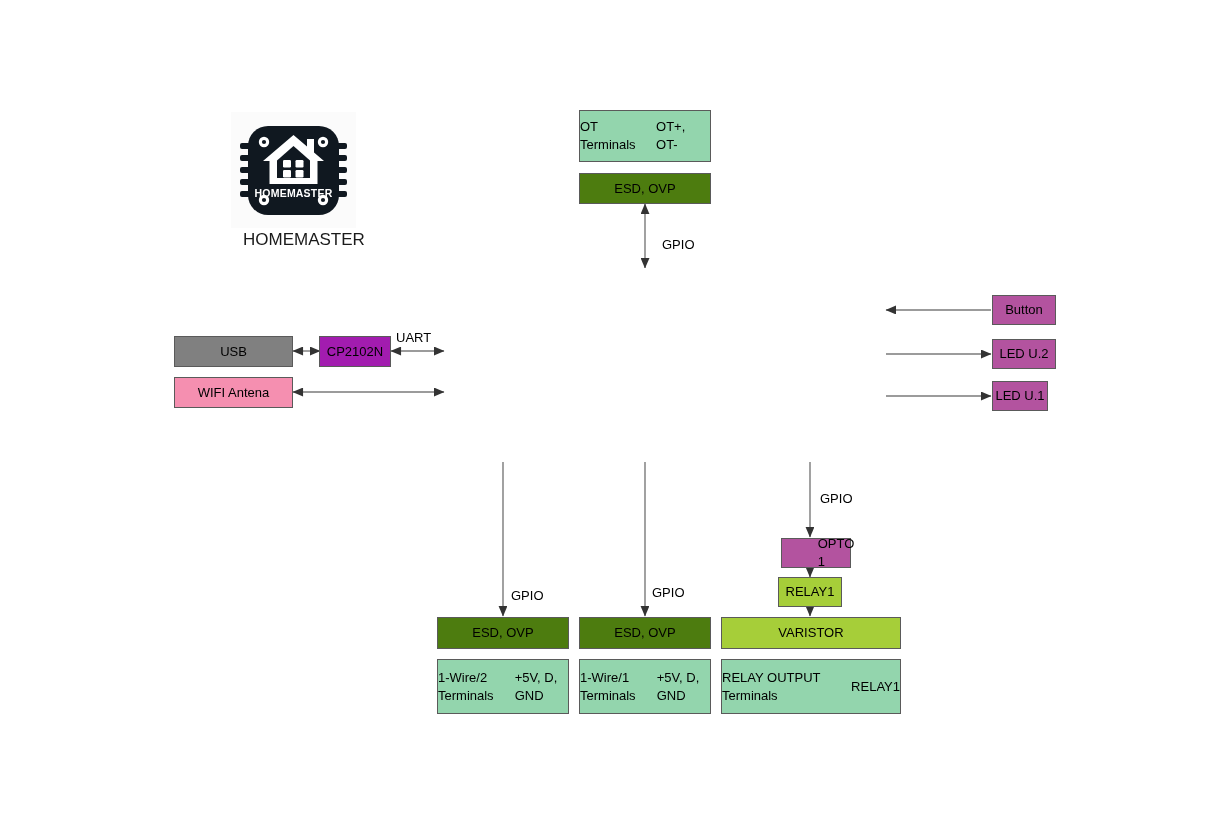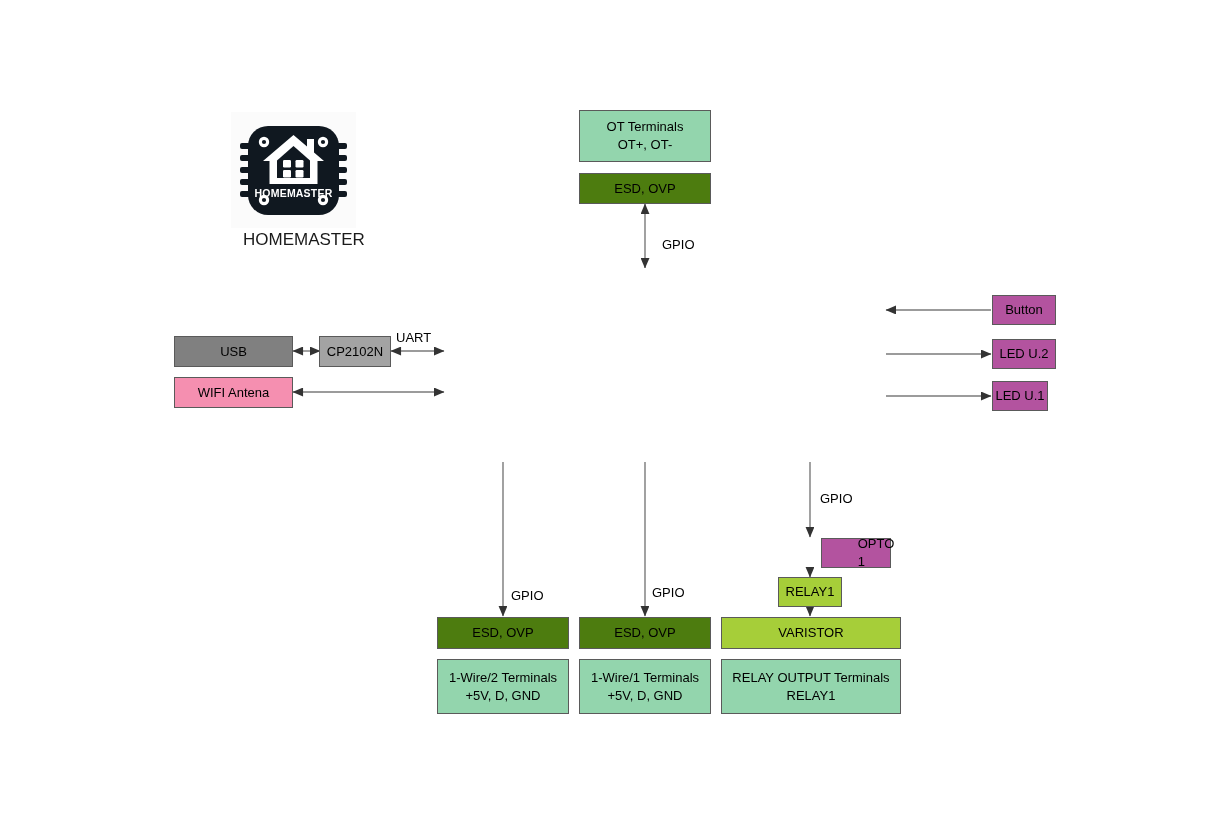--- a/index.html
+++ b/index.html
@@ -17,34 +17,34 @@
     width: 1223px;
     height: 828px;
     background: #ffffff;
     overflow: hidden;
   }
   .blk {
     position: absolute;
     box-sizing: border-box;
     border: 1px solid #5a5a5a;
     display: flex;
-    flex-direction: column;
+    flex-direction: row;
     align-items: center;
     justify-content: center;
     color: #000000;
     line-height: 1.35;
     font-size: 13px;
   }
   .blk .l2 { display: block; }
 
   .c-green    { background: #93d5ad; }
   .c-purple   { background: #4d7c0f; }
   .c-yellow   { background: #ffee00; }
   .c-gray     { background: #808080; }
-  .c-steel    { background: #a3a3a3; }
+  .c-steel    { background: #a21caf; }
   .c-pink     { background: #f58fb0; }
   .c-magenta  { background: #b3539f; }
   .c-lime     { background: #a6ce39; }
 
   #esp32 {
     font-size: 26px;
     letter-spacing: 0.2px;
   }
 
   
@@ -207,21 +207,21 @@
   </div>
 
   <div class="blk c-magenta" style="left:992px; top:339px; width:64px; height:30px;">
     <span>LED U.2</span>
   </div>
 
   <div class="blk c-magenta" style="left:992px; top:381px; width:56px; height:30px;">
     <span>LED U.1</span>
   </div>
 
-  <div class="blk c-magenta" style="left:821px; top:538px; width:70px; height:30px;padding-left:40px;">
+  <div class="blk c-magenta" style="left:781px; top:538px; width:70px; height:30px;padding-left:40px;">
     <span>OPTO 1</span>
   </div>
 
   <div class="blk c-lime" style="left:778px; top:577px; width:64px; height:30px;">
     <span>RELAY1</span>
   </div>
 
   <div class="blk c-purple" style="left:437px; top:617px; width:132px; height:32px;">
     <span>ESD, OVP</span>
   </div>

